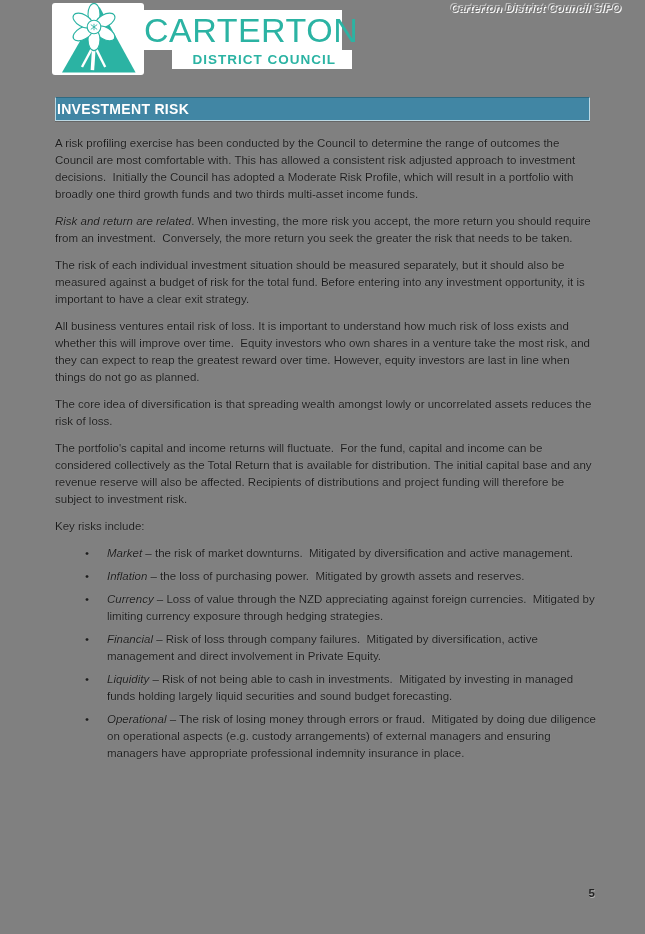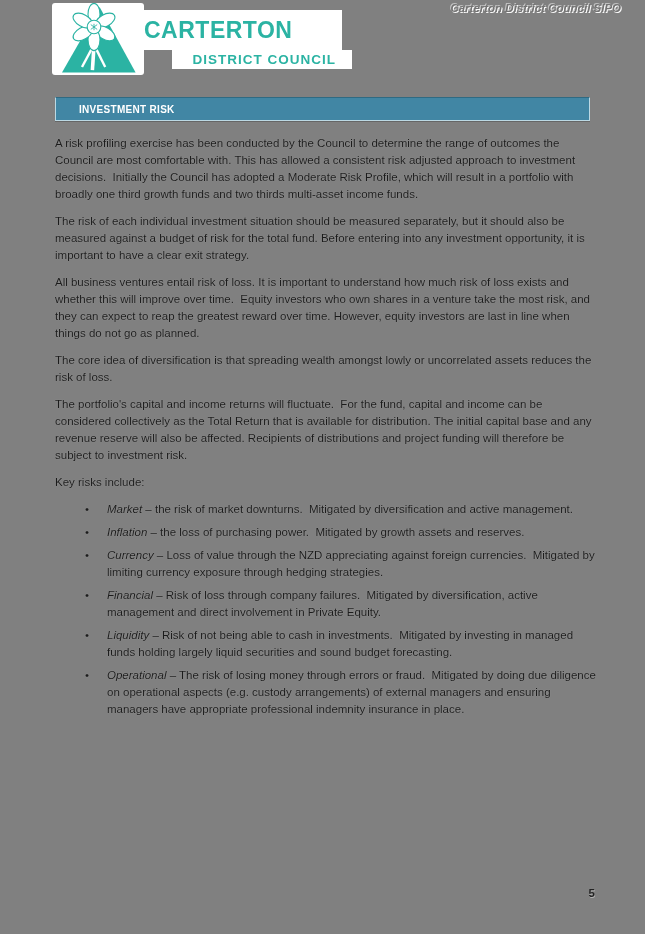--- a/index.html
+++ b/index.html
@@ -25,21 +25,21 @@
   .logo-triangle-box {
     position: absolute; left: 0; top: 0; width: 92px; height: 72px;
     background: #ffffff; border-radius: 3px;
   }
   .logo-triangle-box svg { width: 100%; height: 100%; display: block; }
   .logo-name-box {
     position: absolute; left: 86px; top: 7px; width: 198px; height: 40px;
     background: #ffffff; display: flex; align-items: center; padding-left: 6px;
   }
   .logo-name {
-    font-size: 23px; font-weight: bold; letter-spacing: 0.5px;
+    font-size: 34px; font-weight: normal; letter-spacing: 0.5px;
     color: #2bb3a3; line-height: 1;
   }
   .logo-sub-box {
     position: absolute; left: 120px; top: 47px; width: 164px; height: 19px;
     background: #ffffff; display: flex; align-items: center; justify-content: flex-end;
     padding-right: 16px;
   }
   .logo-sub {
     font-size: 13.5px; font-weight: bold; letter-spacing: 1px;
     color: #2bb3a3; line-height: 1;
@@ -48,22 +48,22 @@
   
   .section-bar {
     position: absolute; left: 55px; top: 97px; width: 533px; height: 22px;
     background: #4186a4;
     border: 1px solid #bcd9e4;
     border-top-color: #2f6a82;
     box-shadow: 0 1px 0 rgba(70,70,70,0.45);
     display: flex; align-items: center;
   }
   .section-bar-title {
-    color: #ffffff; font-size: 10px; font-weight: bold;
-    letter-spacing: 0.3px; padding-left: 23px;
+    color: #ffffff; font-size: 14px; font-weight: bold;
+    letter-spacing: 0.3px; padding-left: 1px;
   }
 
   
   .content {
     position: absolute; left: 55px; top: 135px; width: 543px;
     font-size: 11.5px; line-height: 17px; color: #1b1b1b;
     text-shadow: 0 0 1px rgba(255,255,255,0.3);
   }
   .content p { margin: 0 0 10px 0; white-space: pre-wrap; }
   .content strong { font-weight: normal; }
@@ -136,20 +136,21 @@
   </div>
 </div>
 
 <div class="section-bar">
   <span class="section-bar-title">INVESTMENT RISK</span>
 </div>
 
 <div class="content">
   <div>
       <p><span>A risk profiling exercise has been conducted by the Council to determine the range of outcomes the Council are most comfortable with. This has allowed a consistent risk adjusted approach to investment decisions.  Initially the Council has adopted a </span><strong>Moderate Risk Profile</strong><span>, which will result in a portfolio with broadly one third growth funds and two thirds multi-asset income funds.</span></p>
+      <p><em>Risk and return are related</em><span>. When investing, the more risk you accept, the more return you should require from an investment.  Conversely, the more return you seek the greater the risk that needs to be taken.</span></p>
       <p><span>The risk of each individual investment situation should be measured separately, but it should also be measured against a budget of risk for the total fund. Before entering into any investment opportunity, it is important to have a clear exit strategy.</span></p>
       <p><span>All business ventures entail risk of loss. It is important to understand how much risk of loss exists and whether this will improve over time.  Equity investors who own shares in a venture take the most risk, and they can expect to reap the greatest reward over time. However, equity investors are last in line when things do not go as planned.</span></p>
       <p><span>The core idea of diversification is that spreading wealth amongst lowly or uncorrelated assets reduces the risk of loss.</span></p>
       <p><span>The portfolio's capital and income returns will fluctuate.  For the fund, capital and income can be considered collectively as the Total Return that is available for distribution. The initial capital base and any revenue reserve will also be affected. Recipients of distributions and project funding will therefore be subject to investment risk.</span></p>
       <p><span>Key risks include:</span></p>
     </div>
   <ul class="risk-list">
       <li><span class="term">Market</span><span> – the risk of market downturns.  Mitigated by diversification and active management.</span></li>
       <li><span class="term">Inflation</span><span> – the loss of purchasing power.  Mitigated by growth assets and reserves.</span></li>
       <li><span class="term">Currency</span><span> – Loss of value through the NZD appreciating against foreign currencies.  Mitigated by limiting currency exposure through hedging strategies.</span></li>

